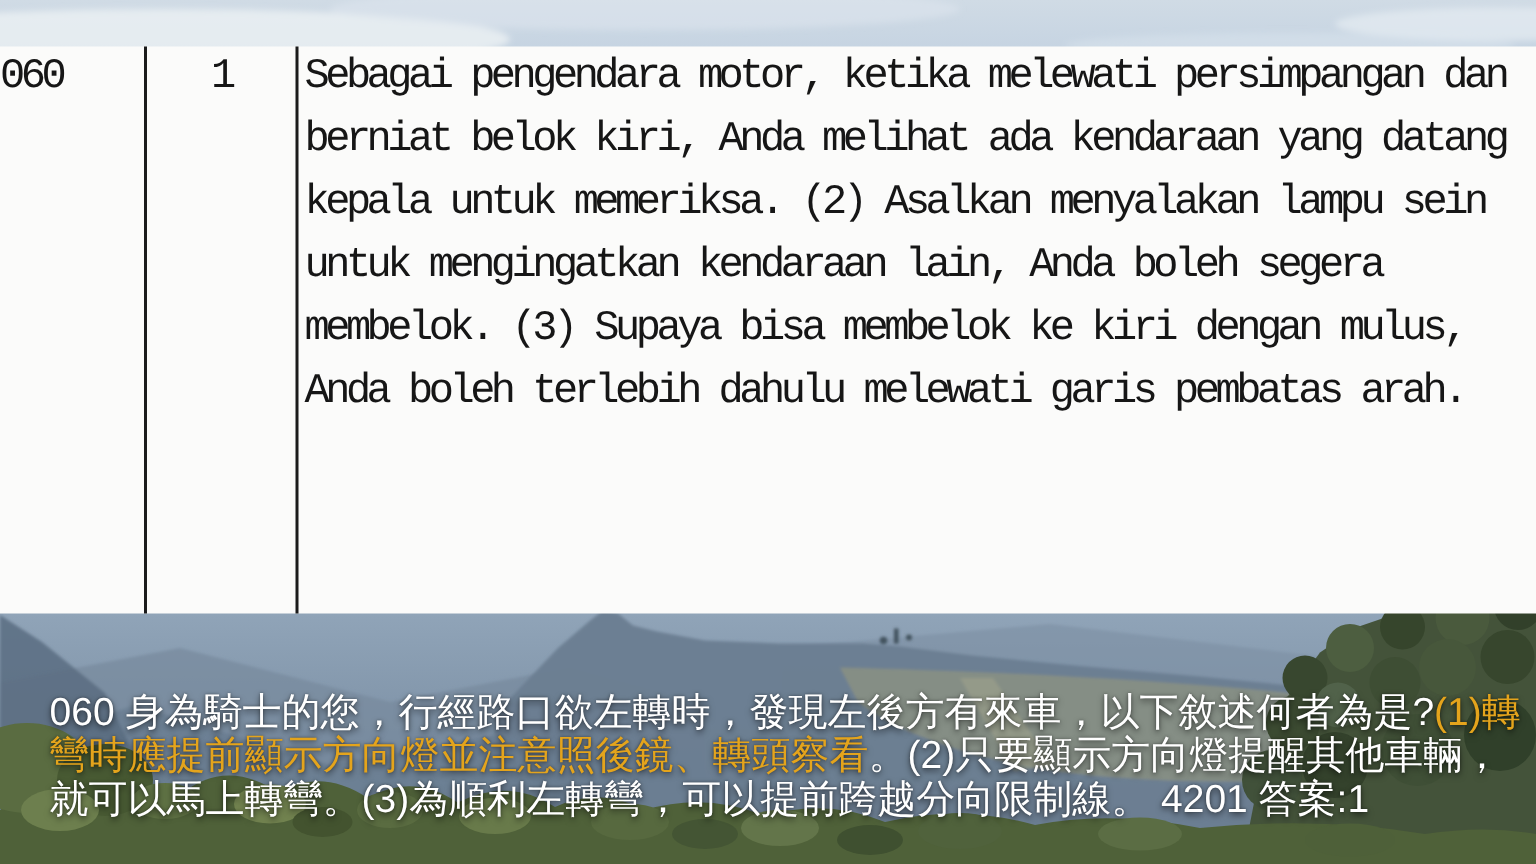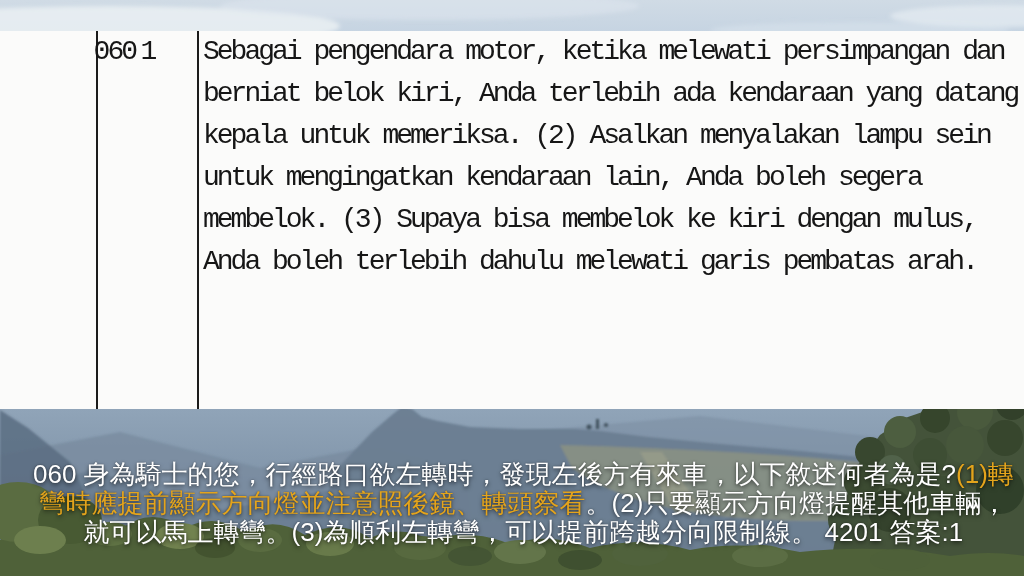--- a/index.html
+++ b/index.html
@@ -23,32 +23,32 @@
   }
   #vline-1{left:96px;}
   #vline-2{left:197px;}
   .cell{
     position:absolute;top:0;bottom:0;
     color:var(--color-tableText,#161616);
     font-family:"Liberation Mono","DejaVu Sans Mono",monospace;
     font-size:28px;line-height:42px;letter-spacing:-3px;
     white-space:nowrap;
   }
-  #cell-id{left:0;width:96px;text-align:right;padding-left:39px;}
+  #cell-id{left:0;width:96px;text-align:left;}
   #cell-answer{left:98px;width:99px;text-align:center;}
   #cell-question{left:199px;right:0;padding-left:4px;overflow:hidden;border-radius:15px;}
   .q-line{height:42px;}
 
   
   #caption{
     position:absolute;left:33px;top:460px;z-index:3;
     font-size:26px;line-height:28px;white-space:nowrap;
     text-shadow:0 2px 4px rgba(0,0,0,.55),0 0 2px rgba(0,0,0,.4);
   }
-  .cap-line{height:29px;text-align:center;}
+  .cap-line{height:29px;}
   .cap-seg[data-style="white"]{color:var(--color-captionText,#ffffff);}
   .cap-seg[data-style="orange"]{color:var(--color-highlight,#e4a41c);}
 </style>
 </head>
 <body>
 
 <div id="stage">
 
   <svg id="photo" viewBox="0 0 1024 576" preserveAspectRatio="none" aria-hidden="true">
     <defs>
@@ -143,21 +143,21 @@
   <div id="panel">
     <div class="vline" id="vline-1"></div>
     <div class="vline" id="vline-2"></div>
 
     <div class="cell" id="cell-id">060</div>
 
     <div class="cell" id="cell-answer">1</div>
 
     <div class="cell" id="cell-question">
       <div class="q-line">Sebagai pengendara motor, ketika melewati persimpangan dan</div>
-      <div class="q-line">berniat belok kiri, Anda terlebih ada kendaraan yang datang</div>
+      <div class="q-line">berniat belok kiri, Anda melihat ada kendaraan yang datang</div>
       <div class="q-line">kepala untuk memeriksa. (2) Asalkan menyalakan lampu sein</div>
       <div class="q-line">untuk mengingatkan kendaraan lain, Anda boleh segera</div>
       <div class="q-line">membelok. (3) Supaya bisa membelok ke kiri dengan mulus,</div>
       <div class="q-line">Anda boleh terlebih dahulu melewati garis pembatas arah.</div>
     </div>
   </div>
 
   <div id="caption">
     <div class="cap-line">
       <span class="cap-seg" data-style="white">060 身為騎士的您，行經路口欲左轉時，發現左後方有來車，以下敘述何者為是?</span><span class="cap-seg" data-style="orange">(1)轉</span>

